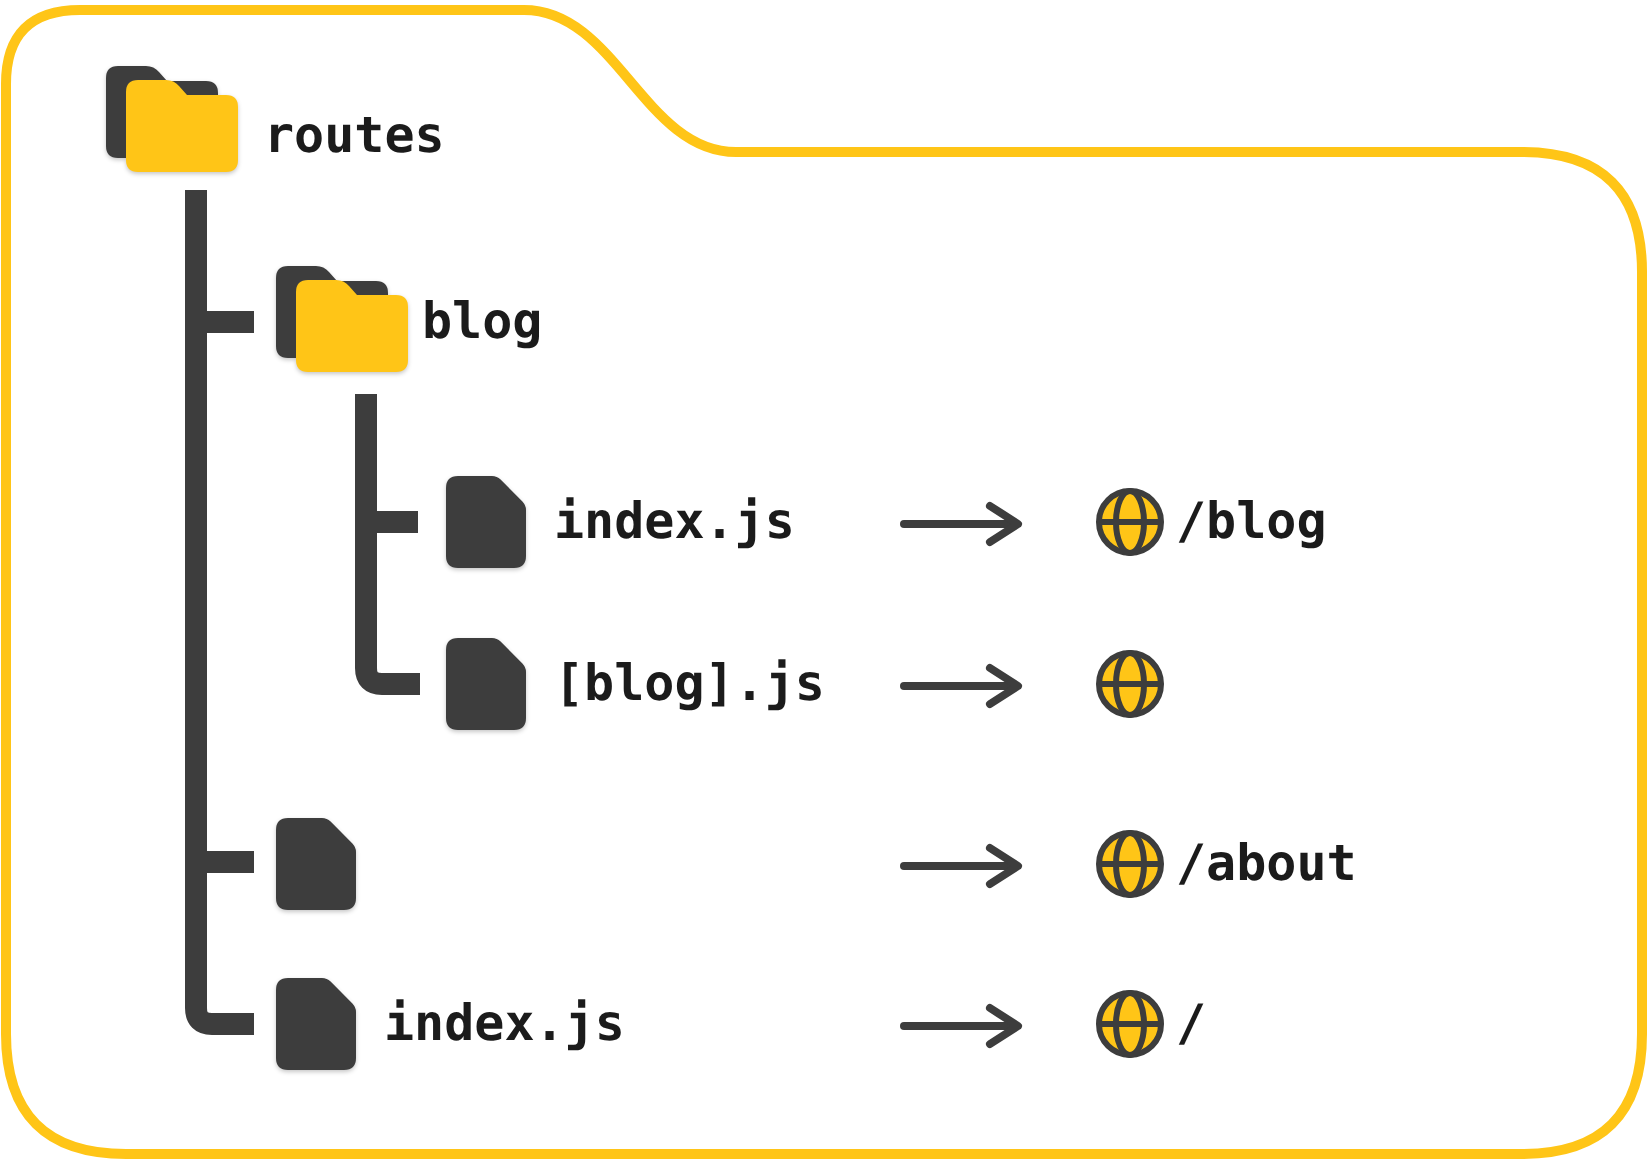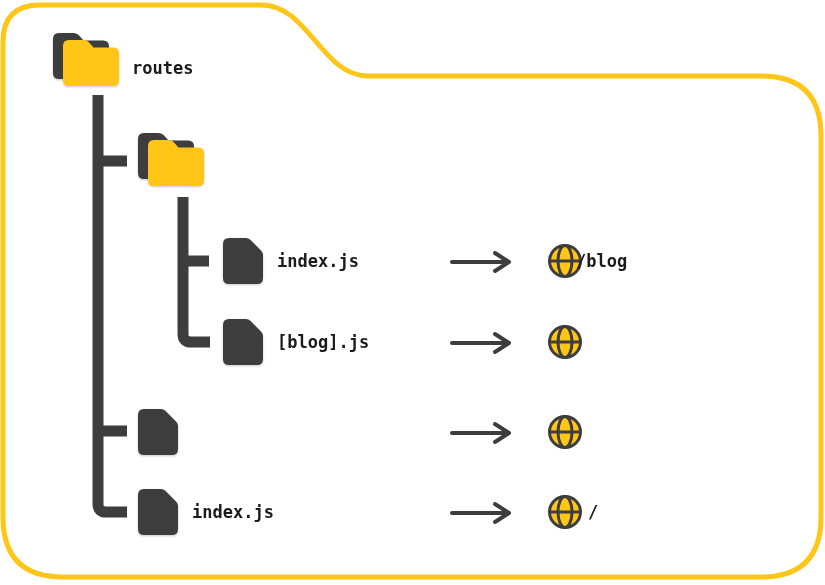--- a/index.html
+++ b/index.html
@@ -6,21 +6,21 @@
   .canvas{
     position:relative;
     width:825px;height:585px;
     background:#ffffff;
     overflow:hidden;
     font-family:"DejaVu Sans Mono","Liberation Mono",monospace;
   }
   .layer{position:absolute;left:0;top:0;width:825px;height:585px;}
   .lbl{
     position:absolute;
-    font-size:17px;
+    font-size:25px;
     font-weight:bold;
     line-height:34px;
     color:#1b1b1b;
     white-space:pre;
     letter-spacing:0;
   }
   .icon{position:absolute;filter:drop-shadow(0 1px 1px rgba(0,0,0,0.22));}
   .flat{position:absolute;}
 </style>
 </head>
@@ -45,20 +45,21 @@
   <svg class="icon" style="left:53px;top:33px" width="66" height="53" viewBox="0 0 66 53">
     <path fill="#3d3d3d" d="M0 40 V6 Q0 0 6 0 H20 Q24 0 26.5 3 L30.5 7.5 H50 Q56 7.5 56 13.5 V40 Q56 46 50 46 H6 Q0 46 0 40 Z"></path>
     <path fill="#ffc517" transform="translate(10,7)" d="M0 40 V6 Q0 0 6 0 H20 Q24 0 26.5 3 L30.5 7.5 H50 Q56 7.5 56 13.5 V40 Q56 46 50 46 H6 Q0 46 0 40 Z"></path>
   </svg>
   <span class="lbl" style="left:132px;top:51px">routes</span>
 
   <svg class="icon" style="left:138px;top:133px" width="66" height="53" viewBox="0 0 66 53">
     <path fill="#3d3d3d" d="M0 40 V6 Q0 0 6 0 H20 Q24 0 26.5 3 L30.5 7.5 H50 Q56 7.5 56 13.5 V40 Q56 46 50 46 H6 Q0 46 0 40 Z"></path>
     <path fill="#ffc517" transform="translate(10,7)" d="M0 40 V6 Q0 0 6 0 H20 Q24 0 26.5 3 L30.5 7.5 H50 Q56 7.5 56 13.5 V40 Q56 46 50 46 H6 Q0 46 0 40 Z"></path>
   </svg>
+  <span class="lbl" style="left:211px;top:144px">blog</span>
 
   <svg class="icon" style="left:223px;top:238px" width="40" height="46" viewBox="0 0 40 46">
     <path fill="#3d3d3d" d="M6 0 H23 Q25.5 0 27.3 1.8 L38.2 12.7 Q40 14.5 40 17 V40 Q40 46 34 46 H6 Q0 46 0 40 V6 Q0 0 6 0 Z"></path>
   </svg>
   <span class="lbl" style="left:277px;top:244px">index.js</span>
 
   <svg class="icon" style="left:223px;top:319px" width="40" height="46" viewBox="0 0 40 46">
     <path fill="#3d3d3d" d="M6 0 H23 Q25.5 0 27.3 1.8 L38.2 12.7 Q40 14.5 40 17 V40 Q40 46 34 46 H6 Q0 46 0 40 V6 Q0 0 6 0 Z"></path>
   </svg>
   <span class="lbl" style="left:277px;top:325px">[blog].js</span>
@@ -111,16 +112,17 @@
     <circle cx="18" cy="18" r="15.5" fill="#ffc517" stroke="#3d3d3d" stroke-width="3"></circle>
     <ellipse cx="18" cy="18" rx="7" ry="15.5" fill="none" stroke="#3d3d3d" stroke-width="3"></ellipse>
     <line x1="2.5" y1="18" x2="33.5" y2="18" stroke="#3d3d3d" stroke-width="3"></line>
   </svg>
   <svg class="flat" style="left:547px;top:494px" width="36" height="36" viewBox="0 0 36 36">
     <circle cx="18" cy="18" r="15.5" fill="#ffc517" stroke="#3d3d3d" stroke-width="3"></circle>
     <ellipse cx="18" cy="18" rx="7" ry="15.5" fill="none" stroke="#3d3d3d" stroke-width="3"></ellipse>
     <line x1="2.5" y1="18" x2="33.5" y2="18" stroke="#3d3d3d" stroke-width="3"></line>
   </svg>
 
-  <span class="lbl" style="left:576px;top:244px">/blog</span>
+  <span class="lbl" style="left:588px;top:244px">/blog</span>
+  <span class="lbl" style="left:588px;top:415px">/about</span>
   <span class="lbl" style="left:588px;top:495px">/</span>
 
 </div>
 
 </body></html>

